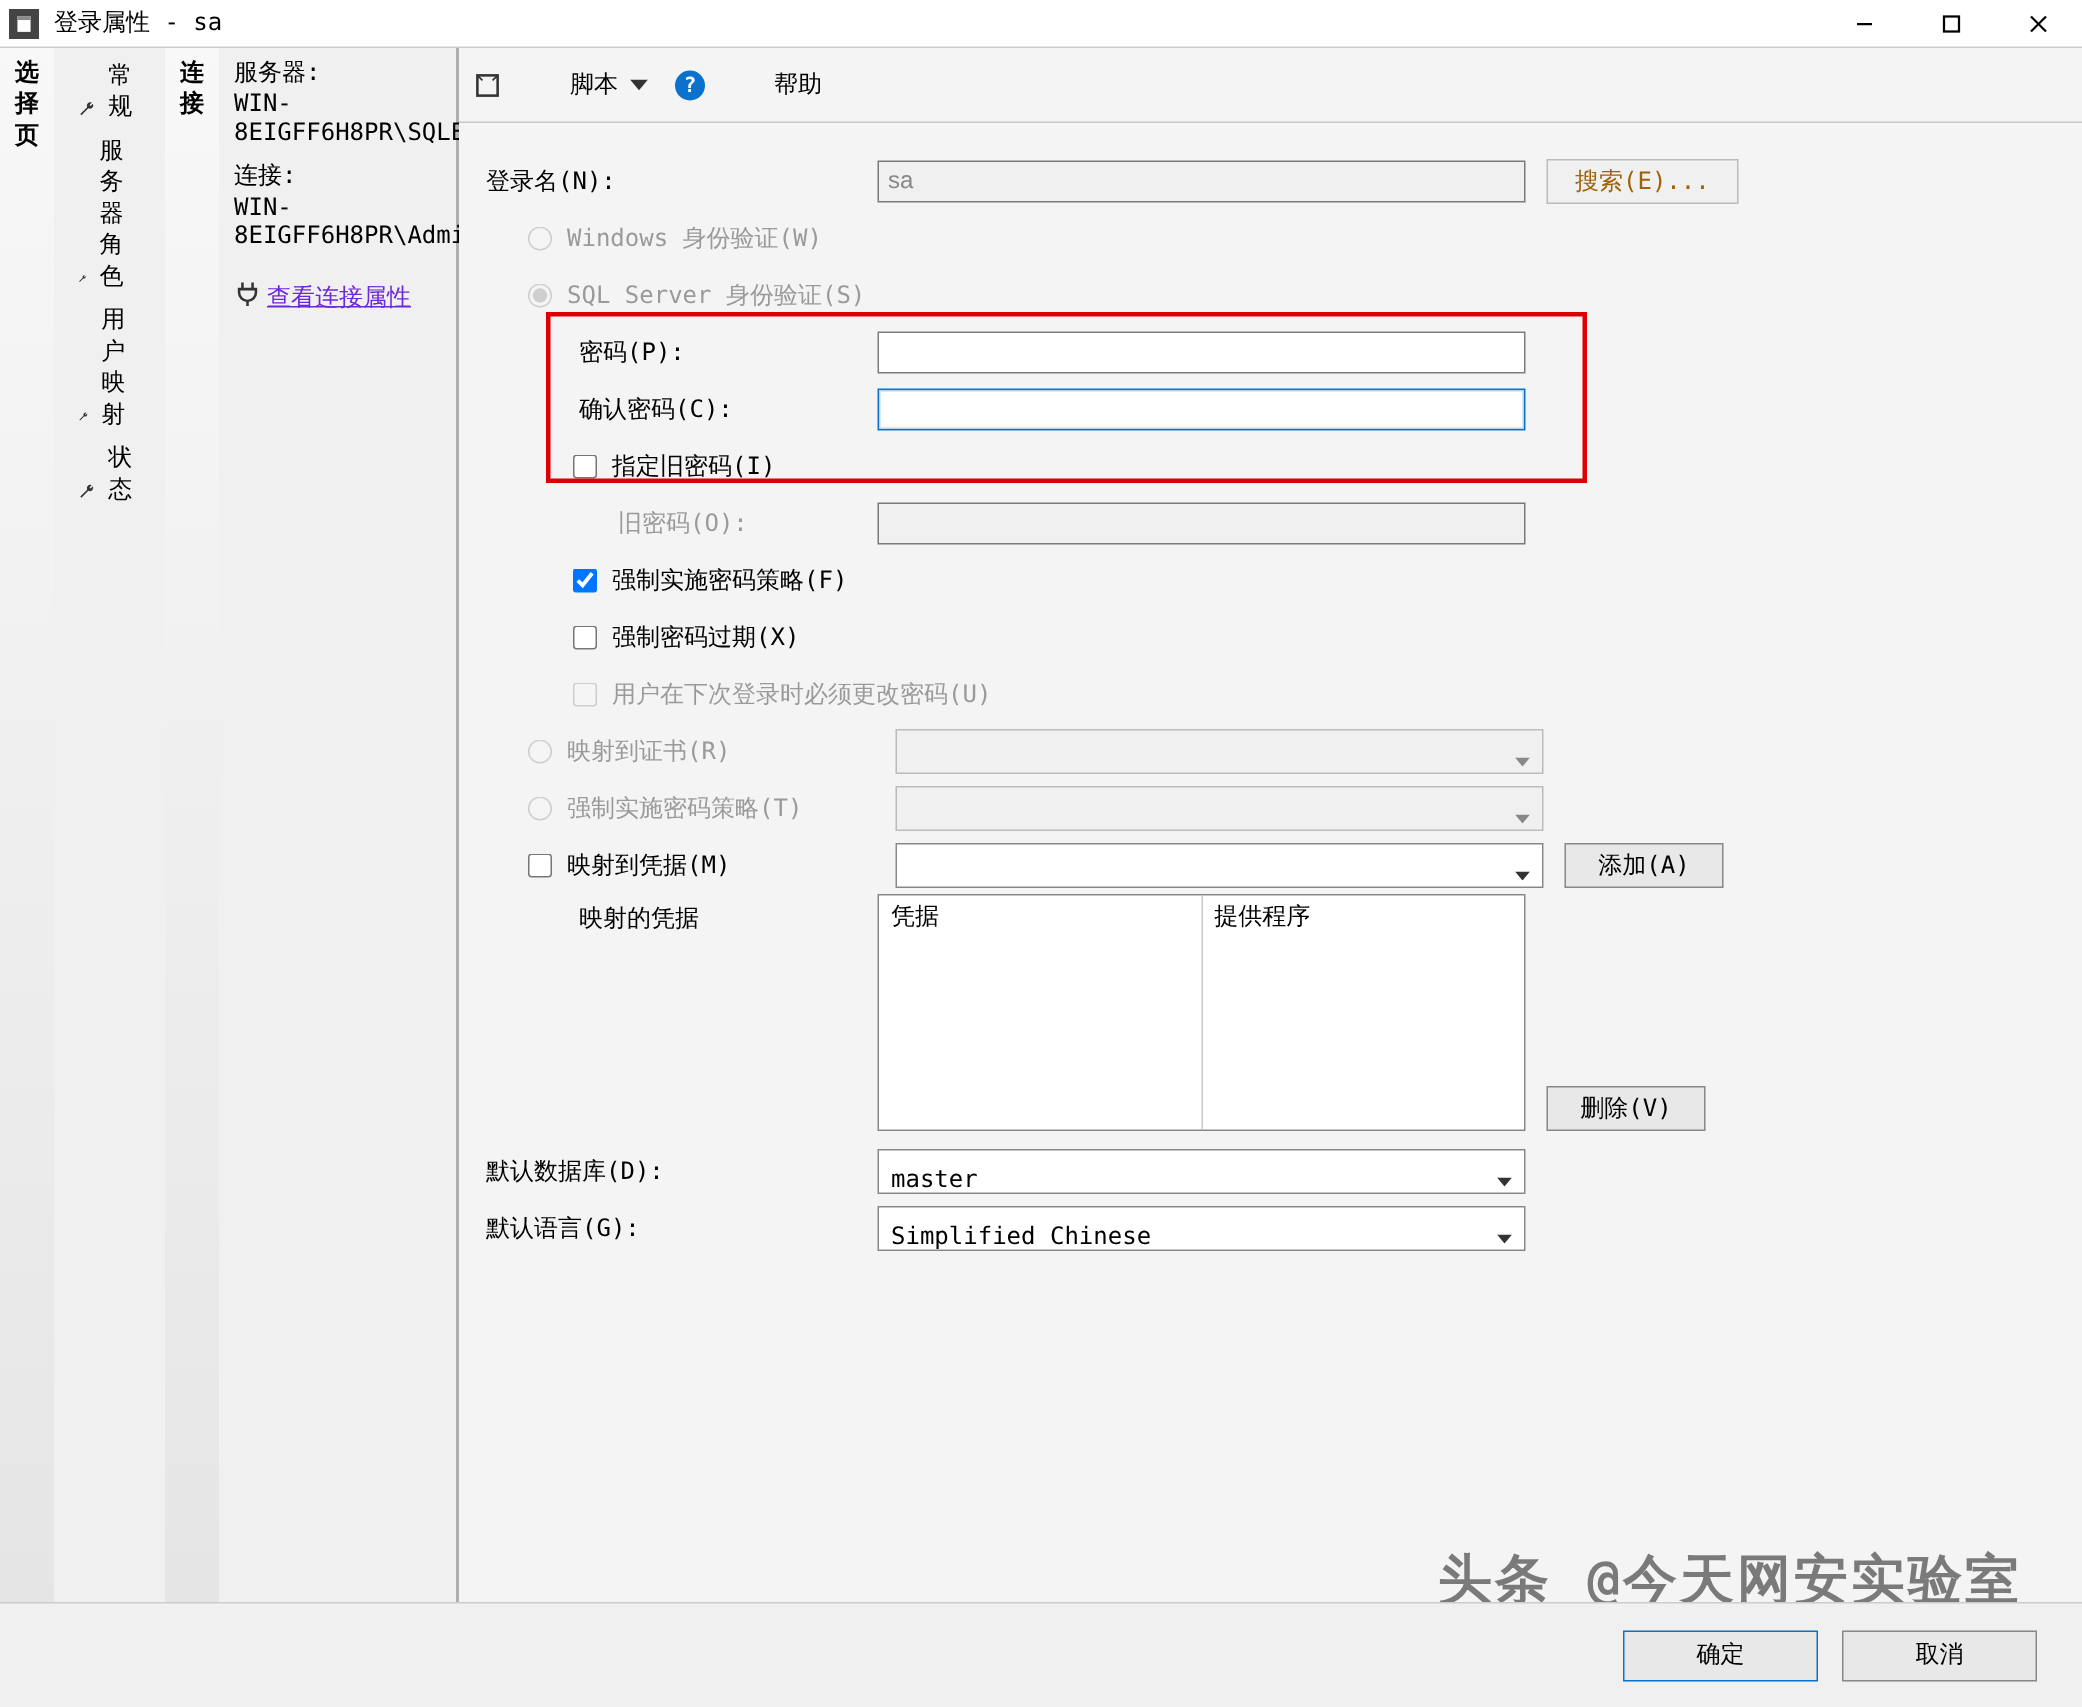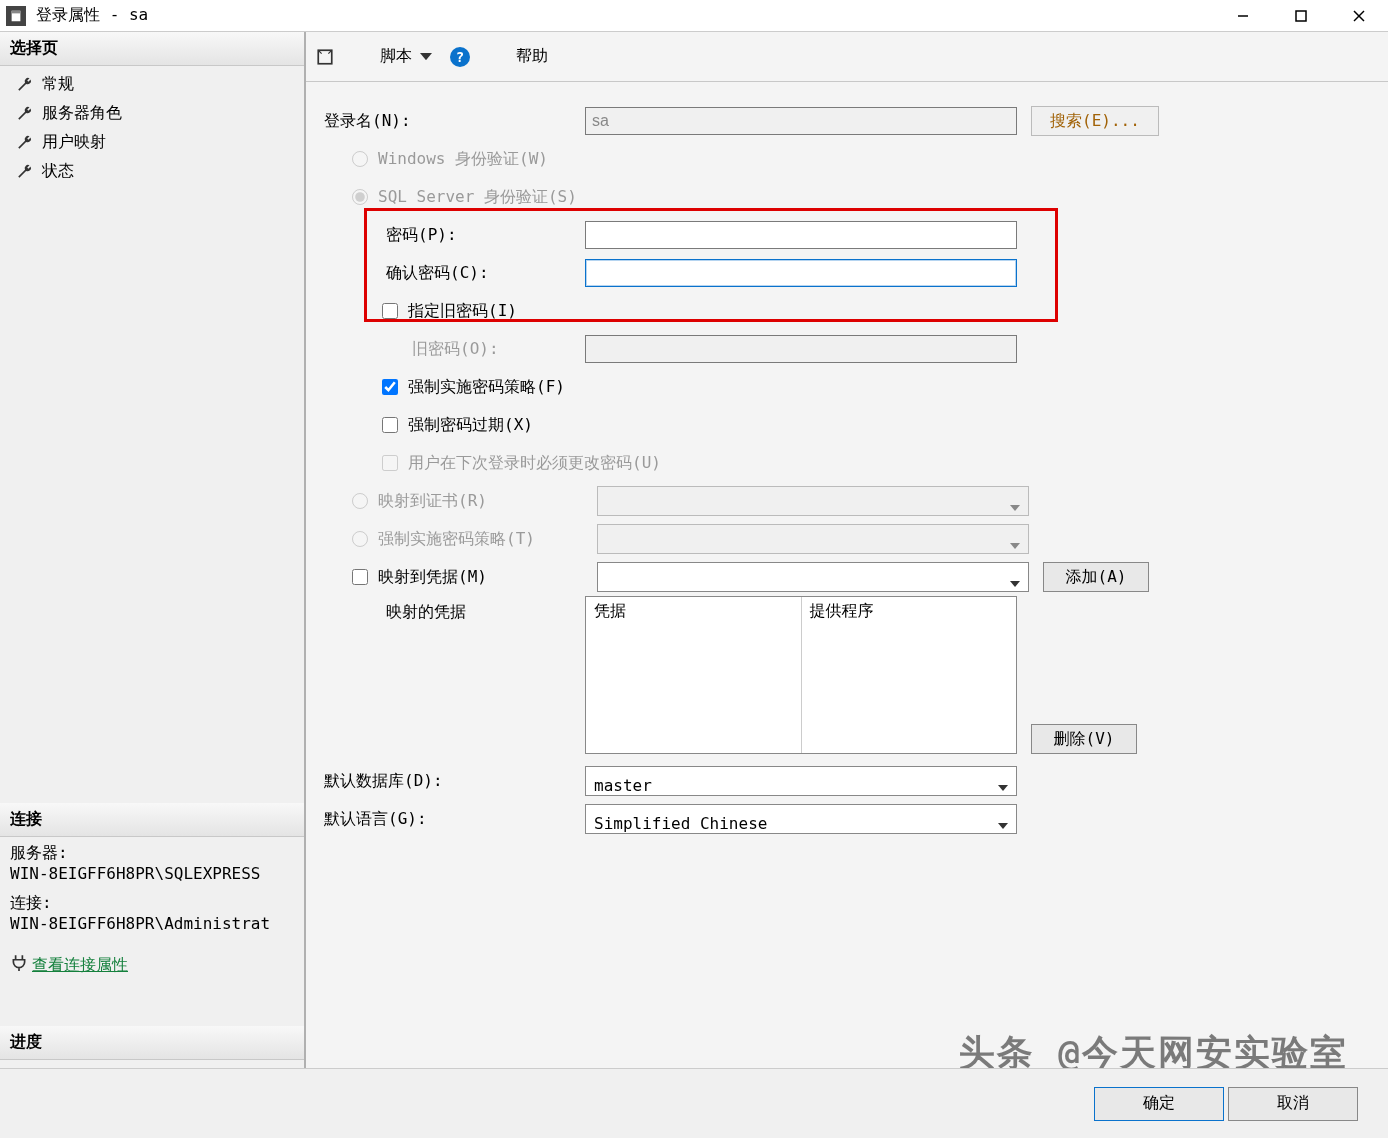--- a/index.html
+++ b/index.html
@@ -3,29 +3,29 @@
 <meta charset="utf-8">
 <style>
 * { box-sizing: border-box; margin: 0; padding: 0; font-family: "SimSun", "Microsoft YaHei", monospace; font-size: 16px; }
 body { background: #fff; width: 1388px; height: 1138px; overflow: hidden; position: relative; }
 .titlebar { height: 32px; display: flex; align-items: center; background: #fff; border-bottom: 1px solid #ccc; }
 .title-icon { width: 20px; height: 20px; margin: 0 8px 0 6px; background: #444; display: flex; align-items: center; justify-content: center; color: #fff; font-size: 12px; }
 .title-text { flex: 1; padding-left: 2px; }
 .win-btn { width: 58px; height: 32px; display: flex; align-items: center; justify-content: center; font-size: 14px; }
 .win-btn svg { stroke: #000; stroke-width: 1.5; fill: none; }
 .client { display: flex; height: calc(100% - 32px); position: relative; }
-.sidebar { width: 306px; background: #f0f0f0; border-right: 2px solid #b0b0b0; display: flex; flex-direction: column; }
+.sidebar { width: 306px; background: #f0f0f0; border-right: 2px solid #b0b0b0; display: flex; flex-direction: row; }
 .side-section-title { font-weight: bold; padding: 6px 10px; background: linear-gradient(#f8f8f8,#e4e4e4); border-bottom: 1px solid #c8c8c8; }
 .side-list { padding: 4px 6px; }
-.side-item { display: flex; align-items: center; gap: 8px; padding: 4px 10px; cursor: default; }
+.side-item { display: flex; align-items: flex-end; gap: 8px; padding: 4px 10px; cursor: default; }
 .wrench { width: 18px; height: 18px; }
 .connector { width: 18px; height: 18px; }
 .conn-block { padding: 2px 10px 10px 10px; font-family: monospace; }
 .conn-label { margin-top: 4px; }
-.link { color: #15803d; text-decoration: underline; cursor: pointer; display: inline-block; margin-top: 8px; margin-left: 4px; }
+.link { color: #6d28d9; text-decoration: underline; cursor: pointer; display: inline-block; margin-top: 8px; margin-left: 4px; }
 .progress-icon { width: 28px; height: 28px; margin-right: 10px; }
 .progress-row { display: flex; align-items: center; padding: 10px 12px; }
 .main { flex: 1; background: #f4f4f4; position: relative; padding: 0; }
 .toolbar { height: 50px; display: flex; align-items: center; gap: 8px; padding-left: 10px; border-bottom: 1px solid #c8c8c8; }
 .tool-icon { width: 18px; height: 18px; }
 .tool-text { font-weight: normal; margin-left: 38px; }
 .dropdown-arrow { width: 12px; }
 .help-icon { width: 20px; height: 20px; background: #0a72cc; border-radius: 50%; color: #fff; display: inline-flex; align-items: center; justify-content: center; font-weight: bold; font-size: 14px; margin-left: 10px; }
 .form-area { padding: 20px 14px 0 14px; position: relative; }
 .form-row { display: flex; align-items: center; min-height: 38px; }
@@ -42,21 +42,21 @@
 .disabled-text { color: #9a9a9a; }
 .combo { height: 30px; border: 1px solid #888; background: linear-gradient(#fafafa,#e6e6e6); display: flex; align-items: flex-end; padding: 0 8px; position: relative; }
 .combo.disabled { background: #f0f0f0; color: #888; border-color: #bbb; }
 .combo .arrow { position: absolute; right: 8px; }
 .combo-white { background: #fff; }
 .red-box { position: absolute; border: 3px solid #d00; pointer-events: none; }
 .cred-table { border: 1px solid #888; background: #fff; height: 158px; display: flex; }
 .cred-col-header { padding: 4px 8px; }
 .cred-col { flex: 1; border-right: 1px solid #ccc; }
 .cred-col:last-child { border-right: none; }
-.footer { position: absolute; bottom: 0; left: 0; right: 0; height: 70px; border-top: 1px solid #ccc; display: flex; align-items: center; justify-content: flex-end; gap: 4px; padding-right: 30px; background: #f0f0f0; }
+.footer { position: absolute; bottom: 0; left: 0; right: 0; height: 70px; border-top: 1px solid #ccc; display: flex; align-items: center; justify-content: flex-end; gap: 16px; padding-right: 30px; background: #f0f0f0; }
 .footer .btn { width: 130px; height: 34px; }
 .watermark { position: absolute; right: 40px; bottom: 60px; font-size: 36px; color: rgba(0,0,0,.5); font-weight: bold; letter-spacing: 2px; pointer-events: none; }
 .spacer { flex: 1; }
 </style>
 </head>
 <body>
 
 <div class="titlebar">
   <div class="title-icon">
     <svg viewBox="0 0 16 16" width="14" height="14">

